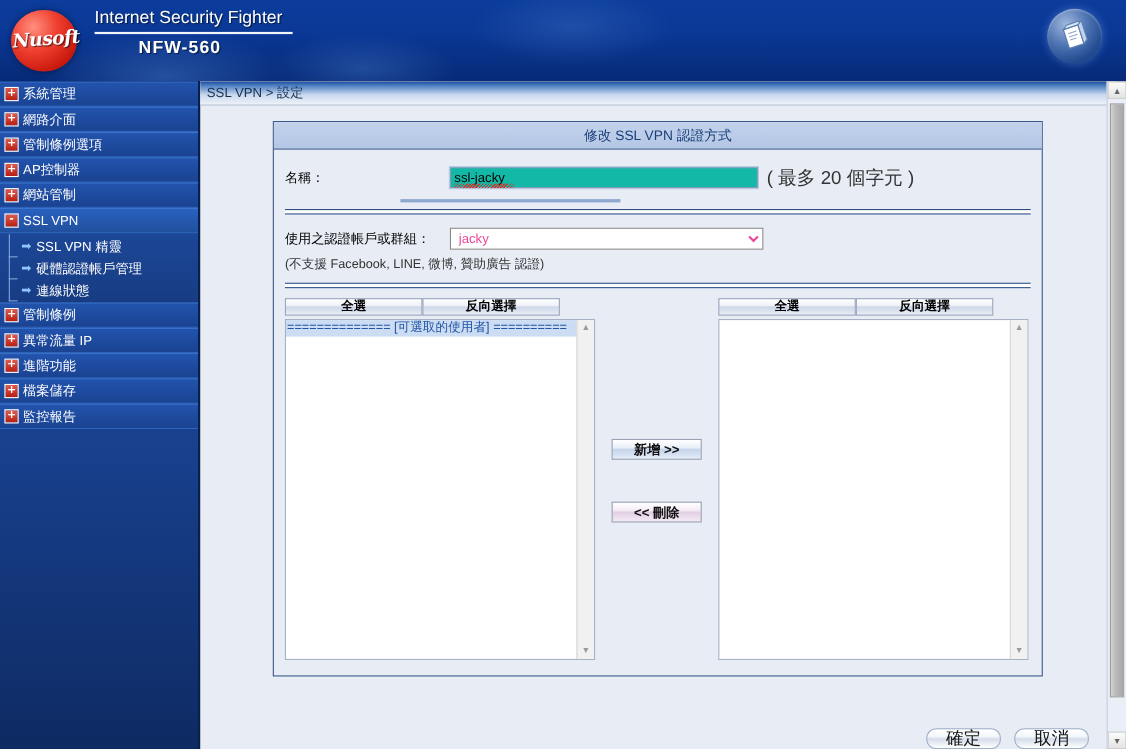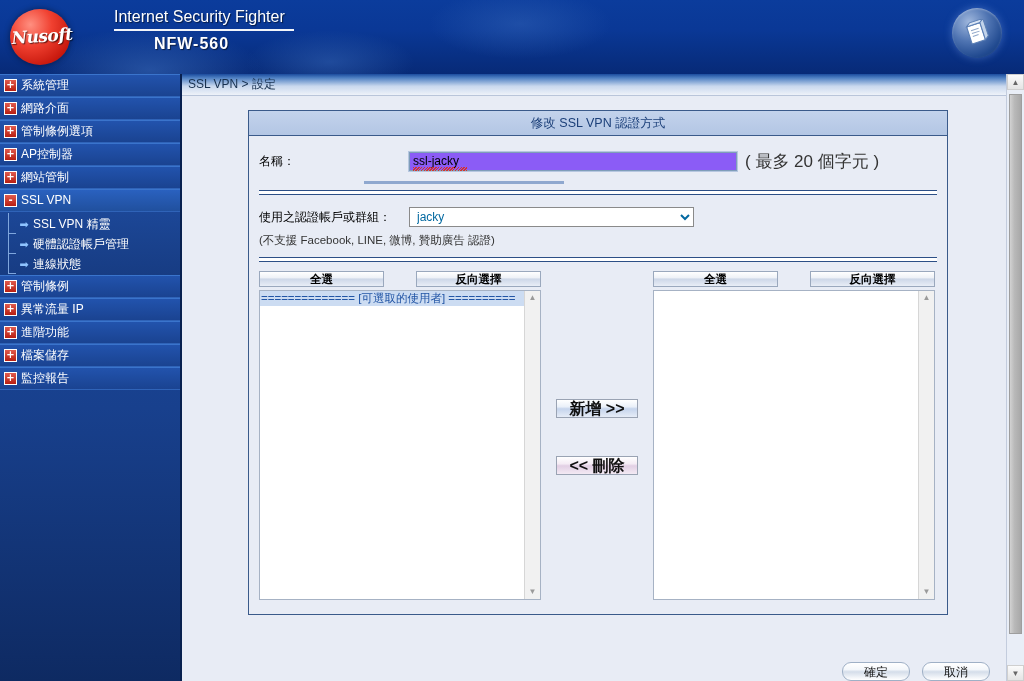--- a/index.html
+++ b/index.html
@@ -31,21 +31,21 @@
   }
   #logo-badge .wordmark{
     position:absolute;left:0px;top:20px;width:76px;text-align:center;
     color:#fff;font-family:"DejaVu Serif","Liberation Serif",serif;
     font-style:italic;font-weight:bold;font-size:17px;
     letter-spacing:-.5px;
     text-shadow:1px 1px 1px rgba(0,0,0,.6);
     transform:rotate(-4deg);
   }
   #brand{
-    position:absolute;left:86px;top:8px;width:300px;margin-left:28px;
+    position:absolute;left:86px;top:8px;width:300px;
   }
   #brand .line1{
     color:#ffffff;font-size:16px;font-weight:normal;
     padding-left:0px;
     text-shadow:1px 1px 1px rgba(0,0,0,.55);
   }
   #brand .rule{
     margin-top:3px;width:180px;height:2px;background:#ffffff;opacity:.95;
   }
   #brand .line2{
@@ -133,49 +133,49 @@
     color:#1b3f79;font-size:12.5px;font-weight:normal;
   }
   .panel-body{padding:12px 10px 14px 10px;}
 
   .frow{display:flex;align-items:center;min-height:26px;}
   .flabel{color:#000;font-size:12px;white-space:nowrap;}
   .hint{color:#333;font-size:17px;margin-left:8px;white-space:nowrap;text-align:right;}
   .subhint{color:#333;font-size:11.5px;margin-top:3px;white-space:nowrap;}
 
   input.txt{
-    width:328px;height:19px;line-height:19px;
+    width:280px;height:19px;line-height:19px;
     border:1px solid #7f9db9;outline:1px solid #b6c7e0;
     font-family:"Liberation Sans",sans-serif;font-size:12px;
-    padding:0 3px;box-sizing:border-box;background:#8b5cf6;color:#000;
+    padding:0 3px;box-sizing:border-box;background:#14b8a6;color:#000;
   }
   .txt-wrap{position:relative;display:inline-block;}
   .squiggle{
     position:absolute;left:4px;top:15px;width:54px;height:4px;pointer-events:none;
     background-image:repeating-linear-gradient(135deg,#d93025 0 1px,transparent 1px 2px);
     opacity:.95;
   }
   select.sel{
     width:285px;height:20px;font-family:"Liberation Sans",sans-serif;font-size:12px;
-    border:1px solid #8a8a8a;background:#ffffff;color:#0369a1;padding-left:3px;
+    border:1px solid #8a8a8a;background:#ffffff;color:#ec4899;padding-left:3px;
     box-sizing:border-box;
   }
 
   .divider{
     height:3px;margin:9px 0 9px 0;
     background:#ffffff;border-top:1px solid #2c4f86;border-bottom:1px solid #2c4f86;
   }
   .divider-short{
     height:3px;width:200px;margin:7px 0 0 105px;background:#8fa8cf;
   }
 
   
   .dual{display:flex;align-items:flex-start;margin-top:8px;}
   .dual-col{width:282px;}
-  .sel-btns{display:flex;justify-content:space-between;margin-bottom:3px;}
+  .sel-btns{display:flex;justify-content:flex-start;margin-bottom:3px;}
   .gbtn{
     width:125px;height:16px;line-height:15px;text-align:center;
     font-size:11.5px;font-weight:bold;color:#000;
     background:linear-gradient(180deg,#ffffff 0%,#eef1f7 42%,#cdd7e8 50%,#e8edf6 100%);
     border:1px solid #9aa8bd;cursor:pointer;box-sizing:border-box;
   }
   .listbox{
     height:310px;border:1px solid #a6b2c4;background:#ffffff;
     position:relative;box-sizing:border-box;overflow:hidden;
   }
@@ -191,38 +191,38 @@
     display:flex;flex-direction:column;justify-content:space-between;
     align-items:center;cursor:pointer;
   }
   .lb-scroll .arr{font-size:8px;color:#9a9a9a;line-height:10px;padding:2px 0;}
   .mid-col{
     width:112px;display:flex;flex-direction:column;align-items:center;
     justify-content:center;padding-top:128px;
   }
   .mbtn{
     width:82px;height:19px;line-height:18px;text-align:center;
-    font-size:16px;font-weight:bold;color:#111;cursor:pointer;
+    font-size:12px;font-weight:bold;color:#111;cursor:pointer;
     border:1px solid #9aa3b3;box-sizing:border-box;
   }
   .mbtn.add{
     background:linear-gradient(180deg,#ffffff 0%,#eaf0f9 40%,#c5d4ec 52%,#e6ecf7 100%);
   }
   .mbtn.del{
     margin-top:38px;
     background:linear-gradient(180deg,#ffffff 0%,#f5ecf5 40%,#e2cfe4 52%,#f3eaf4 100%);
   }
 
   
   #bottom-btns{
     position:absolute;right:24px;top:566px;display:flex;gap:12px;
   }
   .rbtn{
     width:68px;height:19px;line-height:18px;text-align:center;
-    font-size:12px;color:#111;border:1px solid #9fb0c6;border-radius:9px;
+    font-size:16px;color:#111;border:1px solid #9fb0c6;border-radius:9px;
     background:linear-gradient(180deg,#ffffff 0%,#f4f7fb 38%,#d4ddea 52%,#ffffff 100%);
     cursor:pointer;box-sizing:border-box;
   }
 
   
   #page-scroll{
     position:absolute;right:0;top:74px;width:17px;height:607px;
     background:#e9eef7;border-left:1px solid #c3ccdd;
   }
   #page-scroll .sb-arrow{

